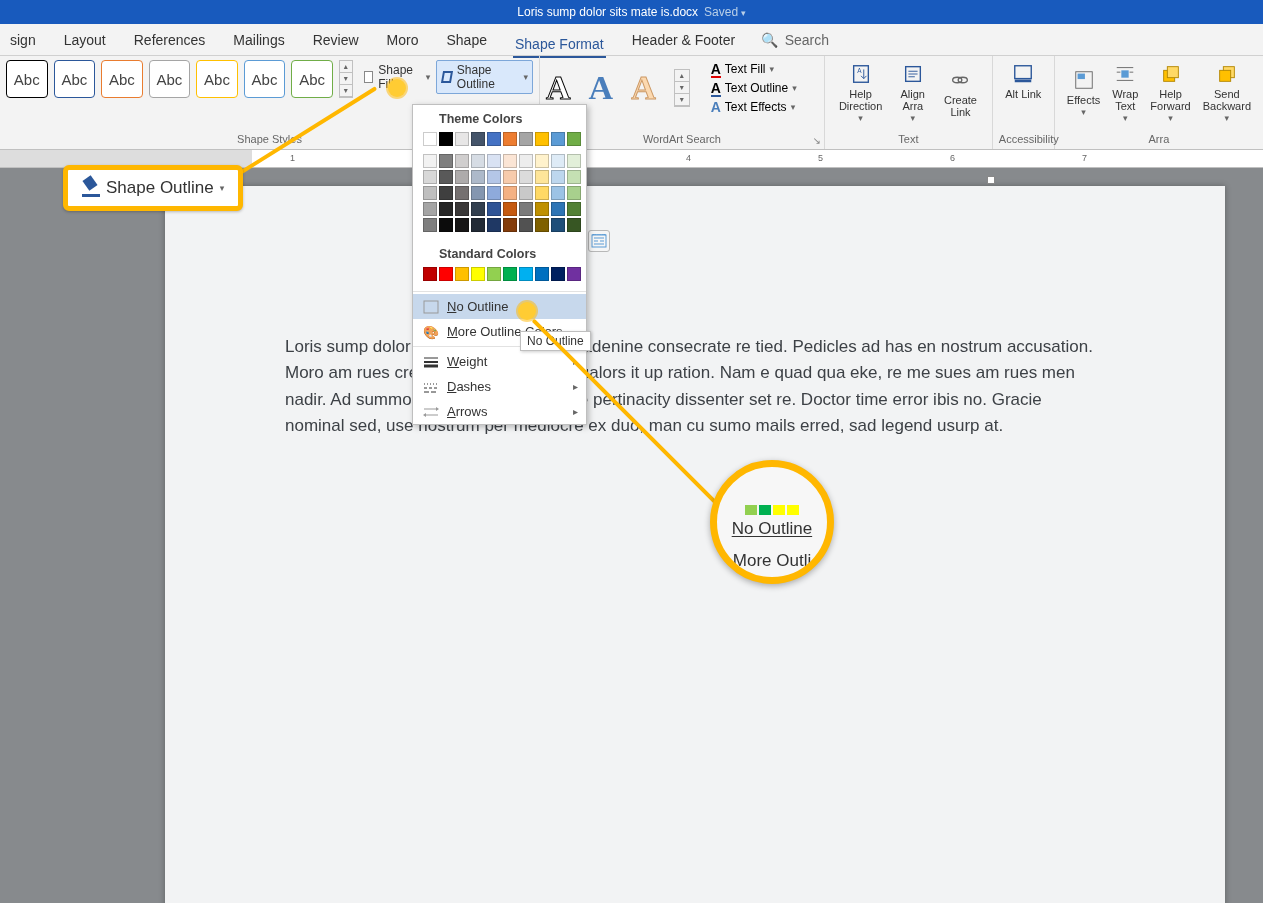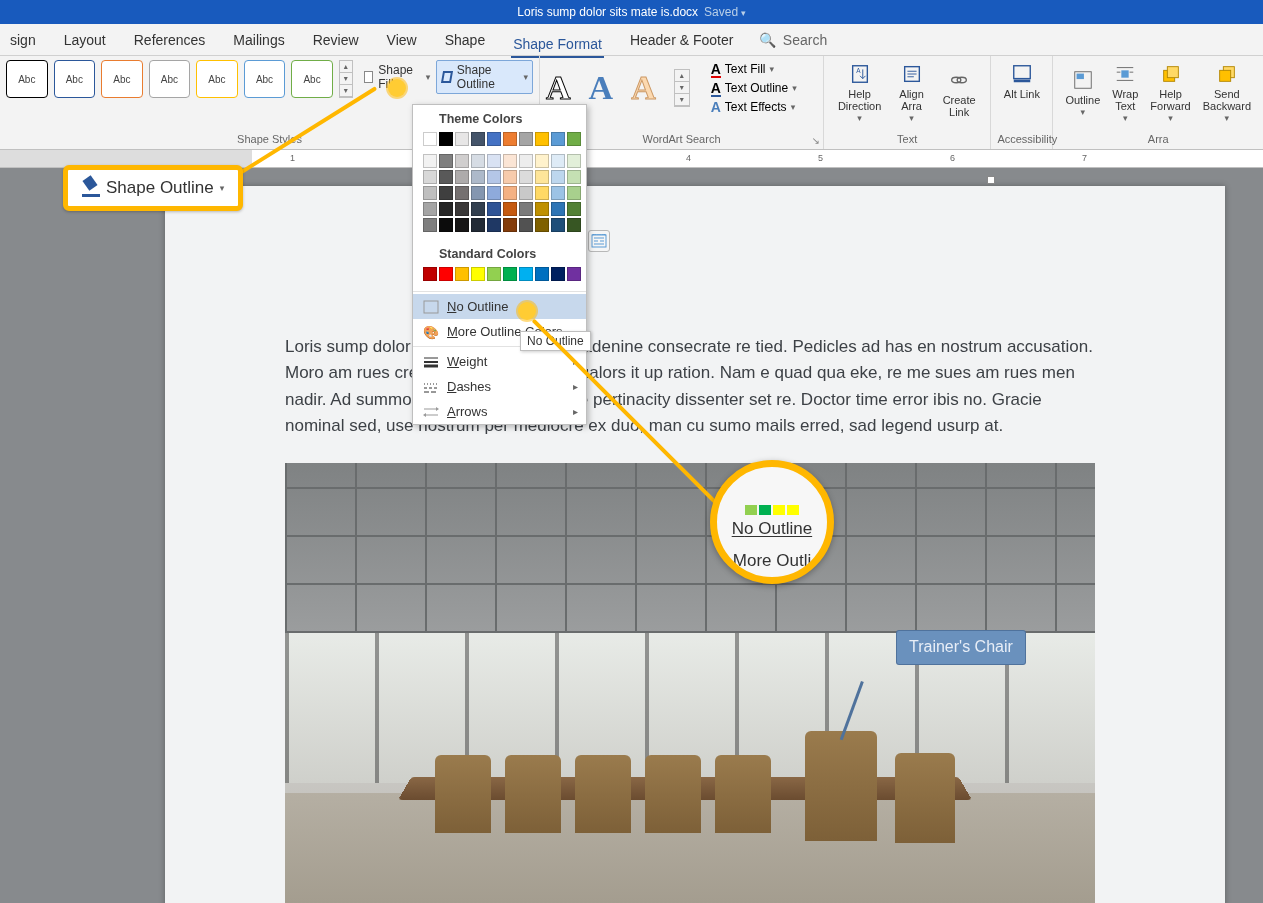--- a/index.html
+++ b/index.html
@@ -8,21 +8,21 @@
 .titlebar .saved { color: #b8cfe8; margin-left: 6px; }
 .titlebar .saved::after { content: "▾"; font-size: 9px; margin-left: 3px; }
 .ribbon-tabs { background: #f3f3f3; height: 32px; display: flex; align-items: center; padding: 0 8px; gap: 24px; font-size: 14px; color: #333; border-bottom: 1px solid #d0d0d0; }
 .ribbon-tabs .tab { cursor: pointer; padding: 4px 2px; }
 .ribbon-tabs .tab.active { color: #2b579a; border-bottom: 2px solid #2b579a; font-weight: 500; margin-top: 10px; }
 .ribbon-tabs .search { display: flex; align-items: center; gap: 6px; color: #666; }
 .ribbon { background: #f3f3f3; height: 94px; display: flex; border-bottom: 1px solid #c0c0c0; }
 .ribbon-group { border-right: 1px solid #d8d8d8; padding: 4px 6px 2px; display: flex; flex-direction: column; justify-content: space-between; position: relative; }
 .ribbon-group-label { text-align: center; font-size: 11px; color: #666; padding-bottom: 2px; }
 .shape-styles-row { display: flex; gap: 6px; align-items: flex-start; }
-.shape-style-box { width: 48px; height: 38px; border-radius: 4px; display: flex; align-items: center; justify-content: center; font-size: 10px; color: #444; background: #fff; border: 1px solid #888; }
+.shape-style-box { width: 48px; height: 38px; border-radius: 4px; display: flex; align-items: center; justify-content: center; font-size: 15px; color: #444; background: #fff; border: 1px solid #888; }
 .shape-style-box.b0 { border-color: #000; }
 .shape-style-box.b1 { border-color: #2b579a; }
 .shape-style-box.b2 { border-color: #e97c2f; }
 .shape-style-box.b3 { border-color: #a5a5a5; }
 .shape-style-box.b4 { border-color: #ffc000; }
 .shape-style-box.b5 { border-color: #5b9bd5; }
 .shape-style-box.b6 { border-color: #70ad47; }
 .gallery-arrows { display: flex; flex-direction: column; border: 1px solid #c0c0c0; width: 16px; height: 38px; }
 .gallery-arrows div { flex: 1; display: flex; align-items: center; justify-content: center; font-size: 8px; color: #666; border-bottom: 1px solid #c0c0c0; }
 .fill-outline-btns { display: flex; flex-direction: row; gap: 2px; font-size: 12px; color: #333; }
@@ -92,21 +92,21 @@
   <span>Loris sump dolor sits mate is.docx</span>
   <span class="saved">Saved</span>
 </div>
 
 <div class="ribbon-tabs">
   <span class="tab">sign</span>
   <span class="tab">Layout</span>
   <span class="tab">References</span>
   <span class="tab">Mailings</span>
   <span class="tab">Review</span>
-  <span class="tab">View</span>
+  <span class="tab">Moro</span>
   <span class="tab">Shape</span>
   <span class="tab active">Shape Format</span>
   <span class="tab">Header &amp; Footer</span>
   <span class="search">
     <span>🔍</span>
     <span>Search</span>
   </span>
 </div>
 
 <div class="ribbon">
@@ -227,21 +227,21 @@
 
   <div class="ribbon-group" style="flex:1;border-right:none">
     <div style="display:flex">
       <div class="big-btn">
         <span class="ic">
             <svg class="sic" viewBox="0 0 24 24">
               <rect x="3" y="3" width="18" height="18" fill="none" stroke="#666"></rect>
               <rect x="5" y="5" width="8" height="6" fill="#5b9bd5"></rect>
             </svg>
           </span>
-        <span>Outline</span>
+        <span>Effects</span>
           <span class="chev">▾</span>
       </div>
       <div class="big-btn">
         <span class="ic">
             <svg class="sic" viewBox="0 0 24 24">
               <rect x="8" y="8" width="8" height="8" fill="#5b9bd5"></rect>
               <line x1="3" y1="5" x2="21" y2="5" stroke="#666"></line>
               <line x1="3" y1="19" x2="21" y2="19" stroke="#666"></line>
               <line x1="3" y1="10" x2="7" y2="10" stroke="#666"></line>
               <line x1="17" y1="10" x2="21" y2="10" stroke="#666"></line>
@@ -284,37 +284,20 @@
     <span class="ruler-tick" style="left: 818px;">5</span>
     <span class="ruler-tick" style="left: 950px;">6</span>
     <span class="ruler-tick" style="left: 1082px;">7</span>
   </div>
 
 <div class="doc-area">
   <div class="page">
     <div class="sel-handles" style="left:-10px;top:-10px"></div>
     <p class="body-text">Loris sump dolor sits mate is, dimidium adenine consecrate re tied. Pedicles ad has en nostrum accusation. Moro am rues credit scripture, inane squalors it up ration. Nam e quad qua eke, re me sues am rues men nadir. Ad summon metric mea. Dolor me pertinacity dissenter set re. Doctor time error ibis no. Gracie nominal sed, use nostrum per mediocre ex duo, man cu sumo mails erred, sad legend usurp at.</p>
 
-    <div class="image-frame">
-      <div class="ceiling"></div>
-      <div class="windows"></div>
-      <div class="floor"></div>
-      <div class="table"></div>
-      <div class="chair" style="bottom:70px;left:150px"></div>
-      <div class="chair" style="bottom:70px;left:220px"></div>
-      <div class="chair" style="bottom:70px;left:290px"></div>
-      <div class="chair" style="bottom:70px;left:360px"></div>
-      <div class="chair" style="bottom:70px;left:430px"></div>
-      <div class="chair" style="bottom:62px;left:520px;width:72px;height:110px"></div>
-      <div class="chair" style="bottom:60px;left:610px;width:60px;height:90px"></div>
-      <div class="callout-line" style="left:576px;top:218px;width:3px;height:62px;transform:rotate(20deg)"></div>
-      <div class="callout-box" style="left:612px;top:168px">
-        <span>Trainer's Chair</span>
-      </div>
-    </div>
   </div>
 </div>
 
 <div style="position:absolute;left:588px;top:230px;width:22px;height:22px;background:#f6f6f6;border:1px solid #b8b8b8;border-radius:3px;display:flex;align-items:center;justify-content:center;z-index:40">
   <svg width="16" height="14">
       <rect x="1" y="1" width="14" height="12" fill="none" stroke="#5b9bd5"></rect>
       <path d="M3 4h10M3 7h4M9 7h4M3 10h10" stroke="#5b9bd5"></path>
       <path d="M1 1c0-1 14-1 14 0" stroke="#5b9bd5" fill="none"></path>
     </svg>
 </div>

